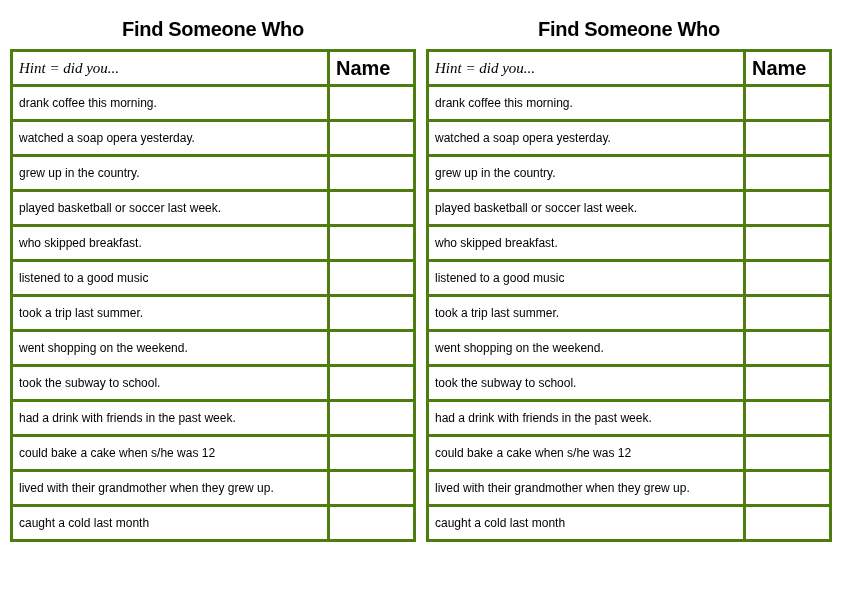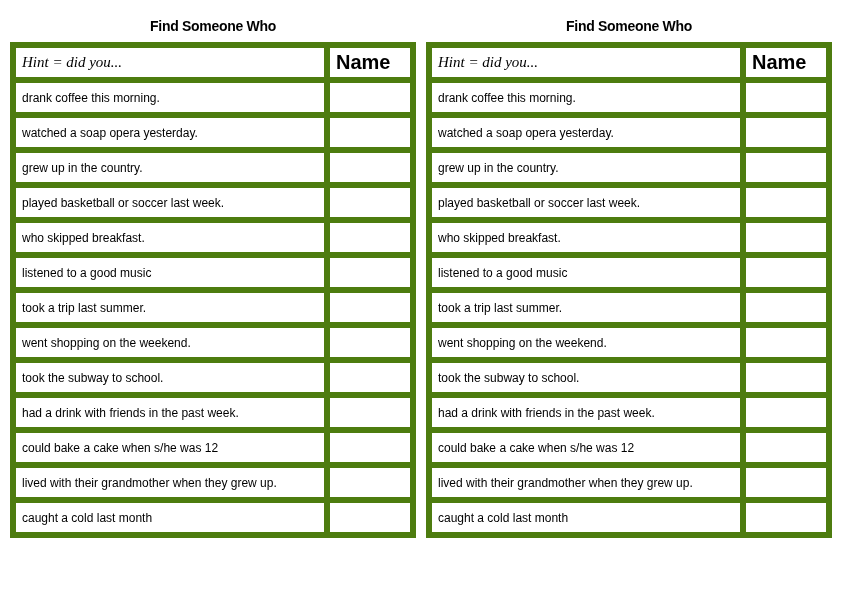--- a/index.html
+++ b/index.html
@@ -13,31 +13,31 @@
       gap: 10px;
     }
     .card {
       flex: 1;
       display: flex;
       flex-direction: column;
     }
     .title {
       font-family: Arial, Helvetica, sans-serif;
       font-weight: 900;
-      font-size: 14px;
+      font-size: 20px;
       text-align: center;
       margin-bottom: 8px;
       letter-spacing: -0.3px;
     }
     table {
       border-collapse: collapse;
       width: 100%;
     }
     th, td {
-      border: 6px solid #4d7c0f;
+      border: 3px solid #4d7c0f;
       font-size: 12px;
       padding: 0 6px;
       height: 35px;
       vertical-align: middle;
       text-align: left;
     }
     th.hint {
       font-family: "Brush Script MT", "Segoe Script", cursive;
       font-style: italic;
       font-weight: normal;

